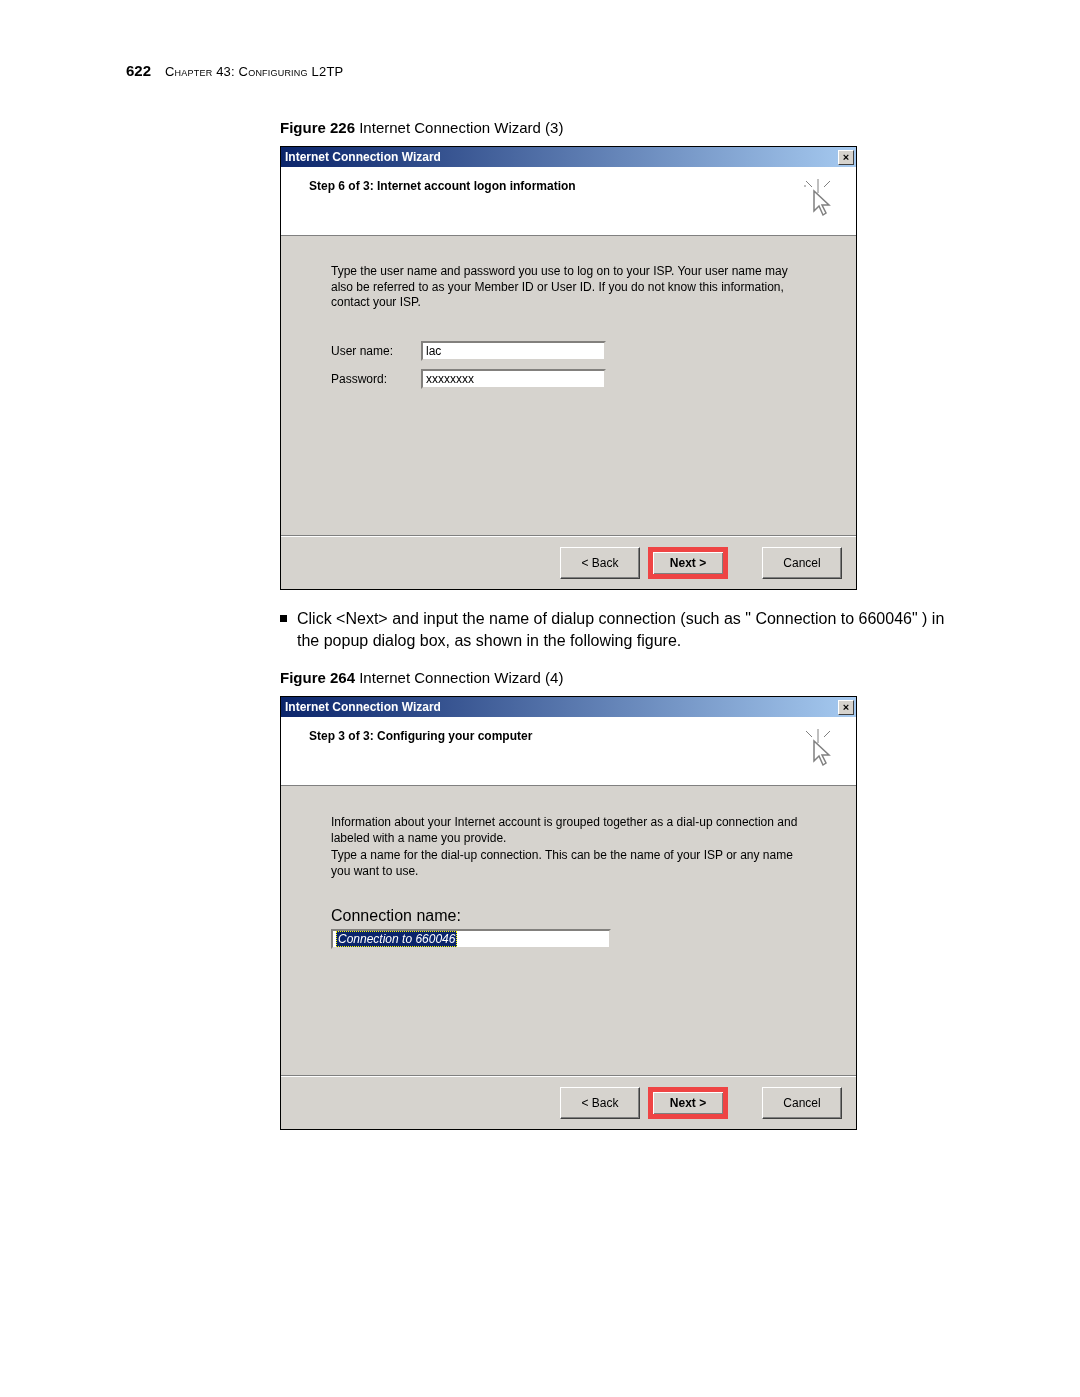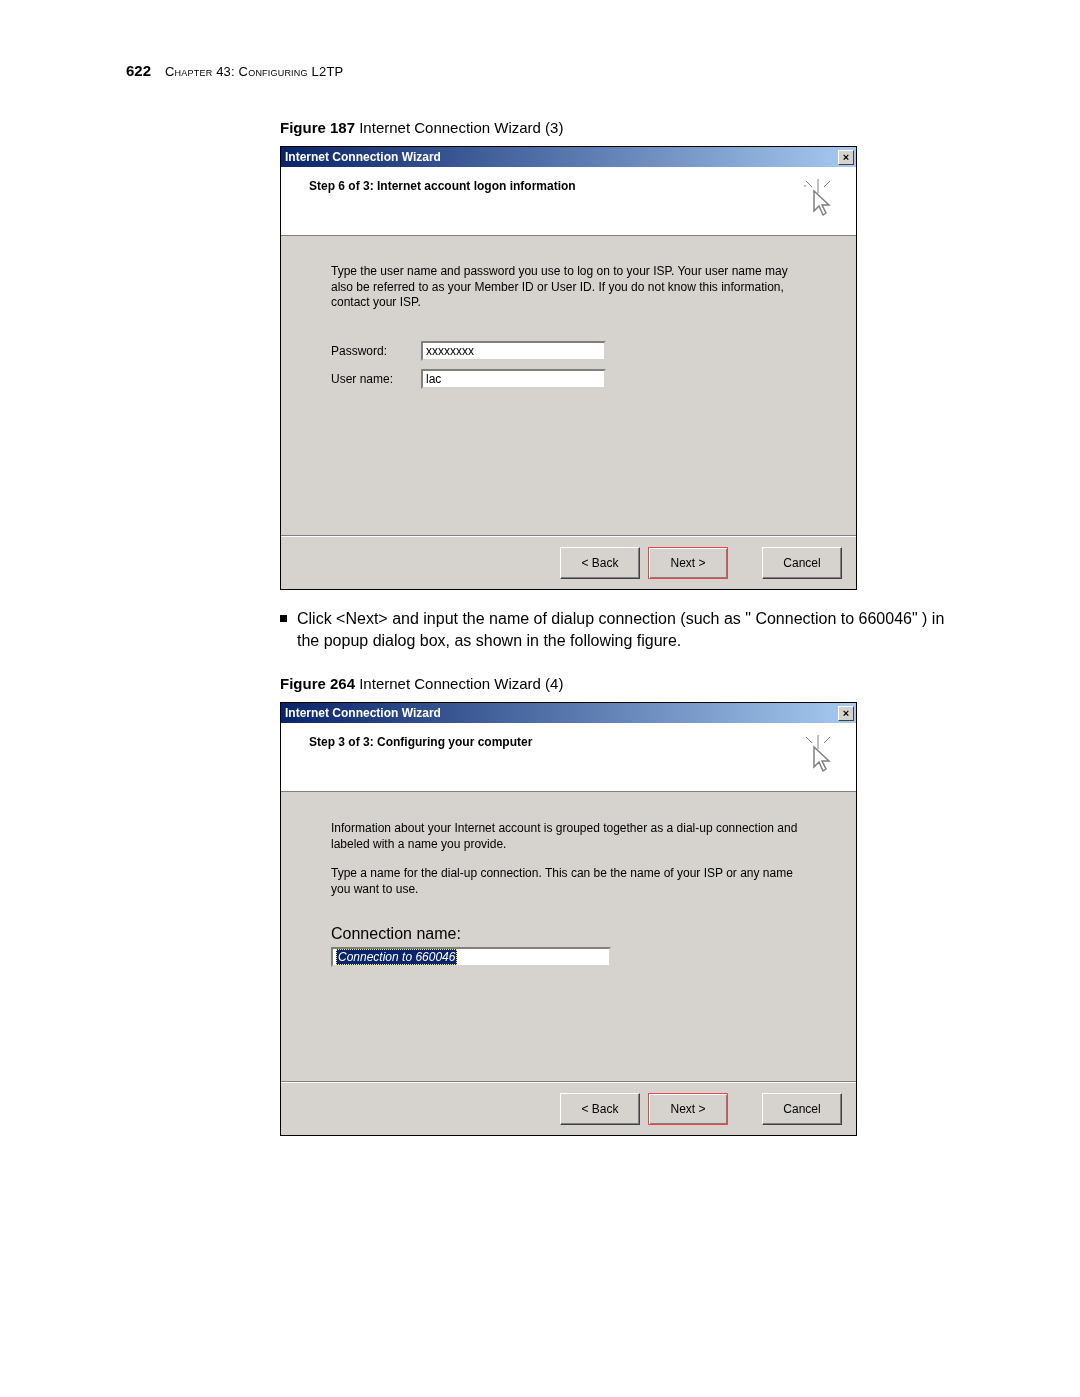--- a/index.html
+++ b/index.html
@@ -158,61 +158,62 @@
     border-top-color: #fff;
     border-left-color: #fff;
     box-shadow: inset -1px -1px 0 #808080, inset 1px 1px 0 #d6d3ce;
     font-size: 12px;
     font-family: inherit;
     padding: 0;
     cursor: default;
     text-align: center;
   }
   .win-btn.default {
-    border: 1px solid #ef4444;
+    border: 5px solid #ef4444;
     box-shadow: inset 1px 1px 0 #fff, inset -1px -1px 0 #808080;
+    font-weight: bold;
   }
 
   
   .bullet-para {
     display: flex;
     gap: 10px;
     font-family: Arial, Helvetica, sans-serif;
     font-size: 16px;
     line-height: 1.35;
-    margin-bottom: 24px;
+    margin-bottom: 18px;
   }
   .bullet-sq {
     width: 7px;
     height: 7px;
     background: #000;
     margin-top: 7px;
     flex-shrink: 0;
   }
   .instr2 {
     font-size: 12px;
     line-height: 1.35;
-    margin-bottom: 12px;
+    margin-bottom: 0;
   }
 </style>
 </head>
 <body>
 
 <div class="page">
   <div class="header-line">
     <span class="page-num">622</span>
     <span class="chap-line">
       <span style="font-variant: small-caps;">Chapter 43: Configuring L2TP</span>
     </span>
   </div>
 
   <div class="content-col">
 
     <div class="fig-caption">
-      <b>Figure 187</b><span>   Internet Connection Wizard (3)</span>
+      <b>Figure 226</b><span>   Internet Connection Wizard (3)</span>
     </div>
 
     <div class="dialog">
       <div class="titlebar">
         <span>Internet Connection Wizard</span>
         <div class="close-btn">×</div>
       </div>
       <div class="wiz-header">
         <span class="step-title">Step 6 of 3: Internet account logon information</span>
         <svg class="hdr-icon" viewBox="0 0 40 40">
@@ -221,26 +222,26 @@
             <line x1="6" y1="7" x2="34" y2="7" stroke-dasharray="2,28,2"></line>
             <line x1="8" y1="2" x2="14" y2="8"></line>
             <line x1="32" y1="2" x2="26" y2="8"></line>
           </g>
           <path d="M16 12 L16 32 L21 27 L25 36 L28 34 L24 26 L31 26 Z" fill="none" stroke="#808080" stroke-width="1.5"></path>
         </svg>
       </div>
       <div class="wiz-body">
         <div class="instr">Type the user name and password you use to log on to your ISP. Your user name may also be referred to as your Member ID or User ID. If you do not know this information, contact your ISP.</div>
         <div class="form-row">
+          <label>User name:</label>
+          <input class="win-input" type="text" value="lac" style="">
+        </div>
+        <div class="form-row">
           <label>Password:</label>
           <input class="win-input" type="text" value="xxxxxxxx" style="">
-        </div>
-        <div class="form-row">
-          <label>User name:</label>
-          <input class="win-input" type="text" value="lac" style="">
         </div>
       </div>
       <div class="btn-row">
         <button class="win-btn">&lt; Back</button>
         <button class="win-btn default">Next &gt;</button>
         <span class="gap"></span>
         <button class="win-btn">Cancel</button>
       </div>
     </div>
 

